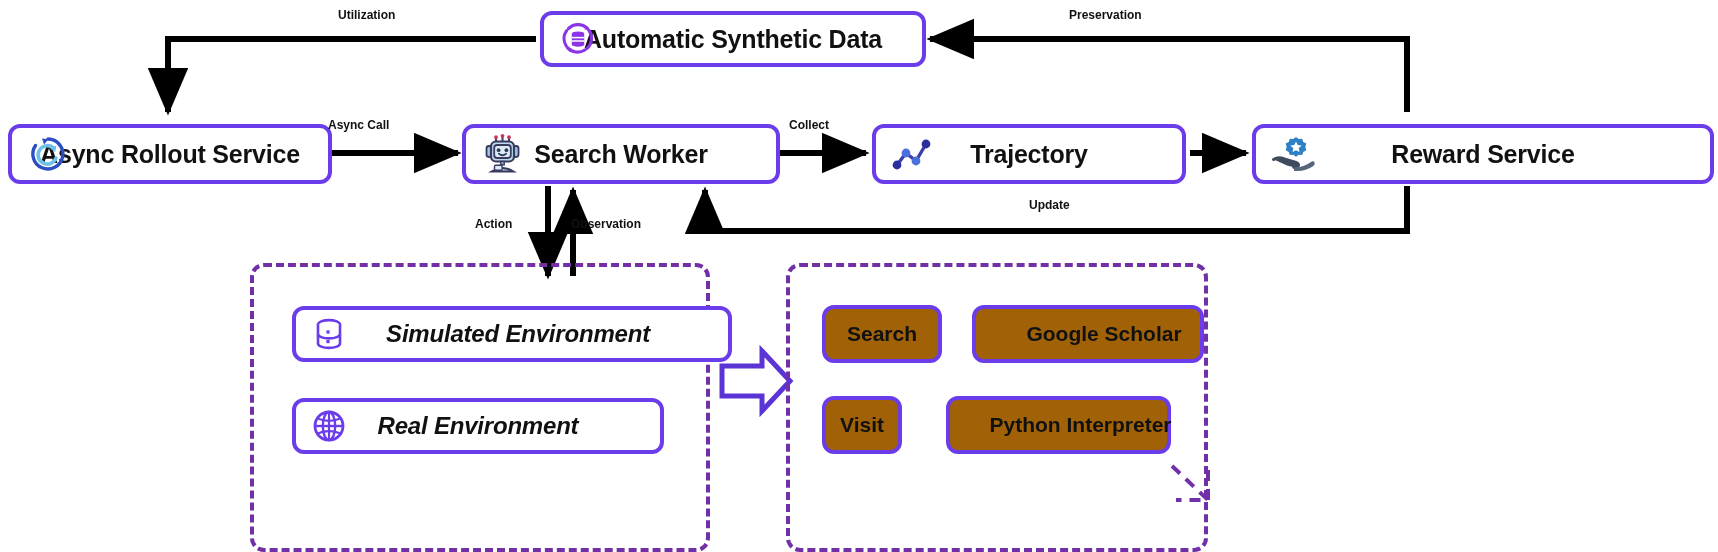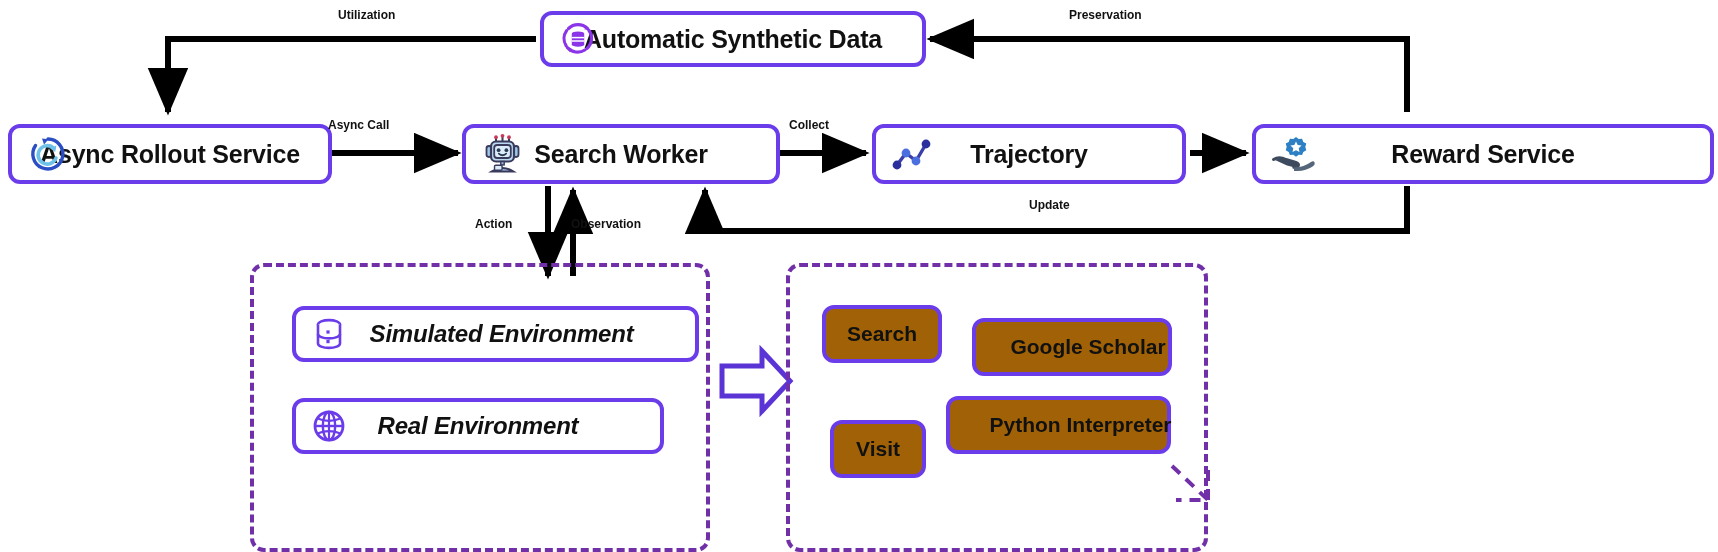--- a/index.html
+++ b/index.html
@@ -219,21 +219,21 @@
         <path d="M5,27 q6,-2.5 12,0.5 l9,2.5 q3,0.8 2,3 -1,2 -4,1.2 l-7,-1.8" fill="#3E4A5E"></path>
         <path d="M3.5,26.5 q5.5,-3.5 12.5,0 l10,3 q3.5,1.2 2.2,3.6 -1.3,2.2 -4.4,1.3" fill="none" stroke="#3E4A5E" stroke-width="3" stroke-linecap="round"></path>
         <path d="M24,34.2 q9,0.5 17,-5.2 2.6,-1.8 3.6,0.6 0.8,2.1 -1.6,3.7 -8.5,5.8 -19,4.6 z" fill="#55667A"></path>
       </svg>
     </span>
     <span class="lbl">Reward Service</span>
   </div>
 
   <div class="dashframe" style="left:250px; top:263px; width:460px; height:289px;"></div>
 
-  <div class="node env" style="left:292px; top:306px; width:407px; height:56px;padding-left:12px;">
+  <div class="node env" style="left:292px; top:306px; width:440px; height:56px;padding-left:12px;">
     <span class="ico">
       <svg width="38" height="38" viewBox="0 0 38 38">
         <ellipse cx="19" cy="9.5" rx="11" ry="4.4" fill="#ffffff" stroke="#6B3CE9" stroke-width="2.6"></ellipse>
         <path d="M8,9.5 v19 a11,4.4 0 0 0 22,0 v-19" fill="#ffffff" stroke="#6B3CE9" stroke-width="2.6"></path>
         <path d="M8,19 a11,4.4 0 0 0 22,0" fill="none" stroke="#6B3CE9" stroke-width="2.6"></path>
         <rect x="16.4" y="15.4" width="3.2" height="3.2" fill="#6B3CE9"></rect>
         <rect x="16.4" y="25.0" width="3.2" height="3.2" fill="#6B3CE9"></rect>
       </svg>
     </span>
     <span class="lbl">Simulated Environment</span>
@@ -252,25 +252,25 @@
     </span>
     <span class="lbl">Real Environment</span>
   </div>
 
   <div class="dashframe" style="left:786px; top:263px; width:422px; height:289px;"></div>
 
   <div class="tool" style="left:822px; top:305px; width:120px; height:58px;">
     <span class="lbl">Search</span>
   </div>
 
-  <div class="tool" style="left:972px; top:318px; width:200px; height:58px;padding-left:32px;">
+  <div class="tool" style="left:972px; top:305px; width:232px; height:58px;padding-left:32px;">
     <span class="lbl">Google Scholar</span>
   </div>
 
-  <div class="tool" style="left:822px; top:420px; width:96px; height:58px;margin-left:8px;">
+  <div class="tool" style="left:822px; top:396px; width:80px; height:58px;">
     <span class="lbl">Visit</span>
   </div>
 
   <div class="tool" style="left:946px; top:396px; width:225px; height:58px;padding-left:44px;">
     <span class="lbl">Python Interpreter</span>
   </div>
 
 </div>
 
 </body></html>

